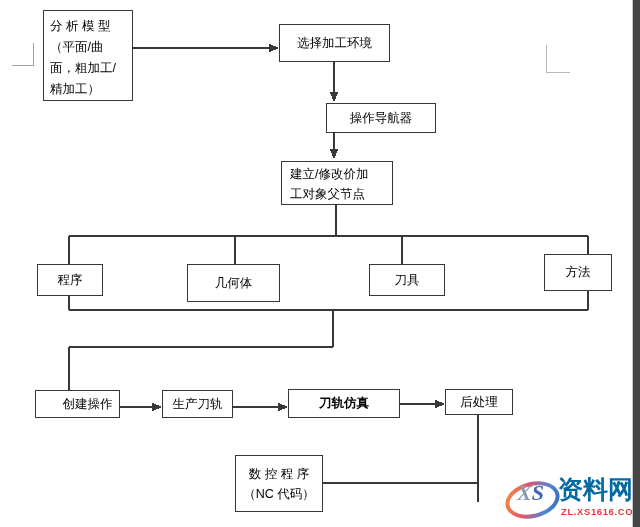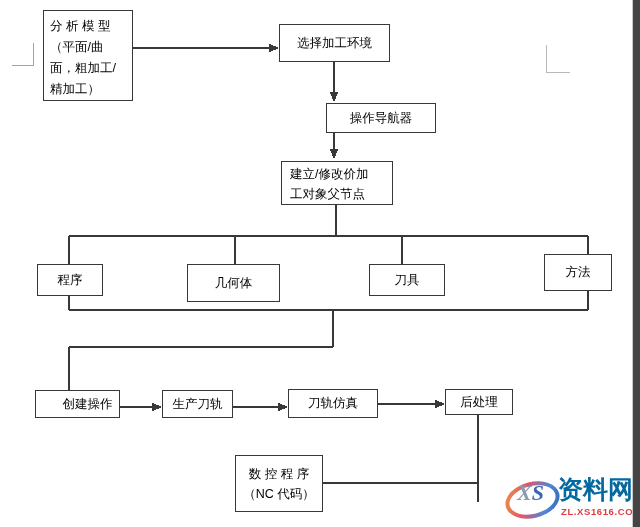--- a/index.html
+++ b/index.html
@@ -120,21 +120,21 @@
   <div class="node" style="left:187px;top:264px;width:93px;height:38px;">几何体</div>
 
   <div class="node" style="left:369px;top:264px;width:76px;height:32px;">刀具</div>
 
   <div class="node" style="left:544px;top:254px;width:68px;height:37px;">方法</div>
 
   <div class="node" style="left:35px;top:390px;width:85px;height:28px;padding-left:20px;">创建操作</div>
 
   <div class="node" style="left:162px;top:390px;width:71px;height:28px;">生产刀轨</div>
 
-  <div class="node" style="left:288px;top:389px;width:90px;height:29px;">刀轨仿真</div>
+  <div class="node" style="left:288px;top:389px;width:112px;height:29px;font-weight:bold;">刀轨仿真</div>
 
   <div class="node" style="left:445px;top:389px;width:68px;height:26px;">后处理</div>
 
   <div class="node" style="left:235px;top:455px;width:88px;height:57px;line-height:20px;">数 控 程 序
 （NC 代码）</div>
 
   <div id="watermark">
     <div id="wm-ellipse">
       <div id="wm-ellipse-inner"></div>
     </div>

